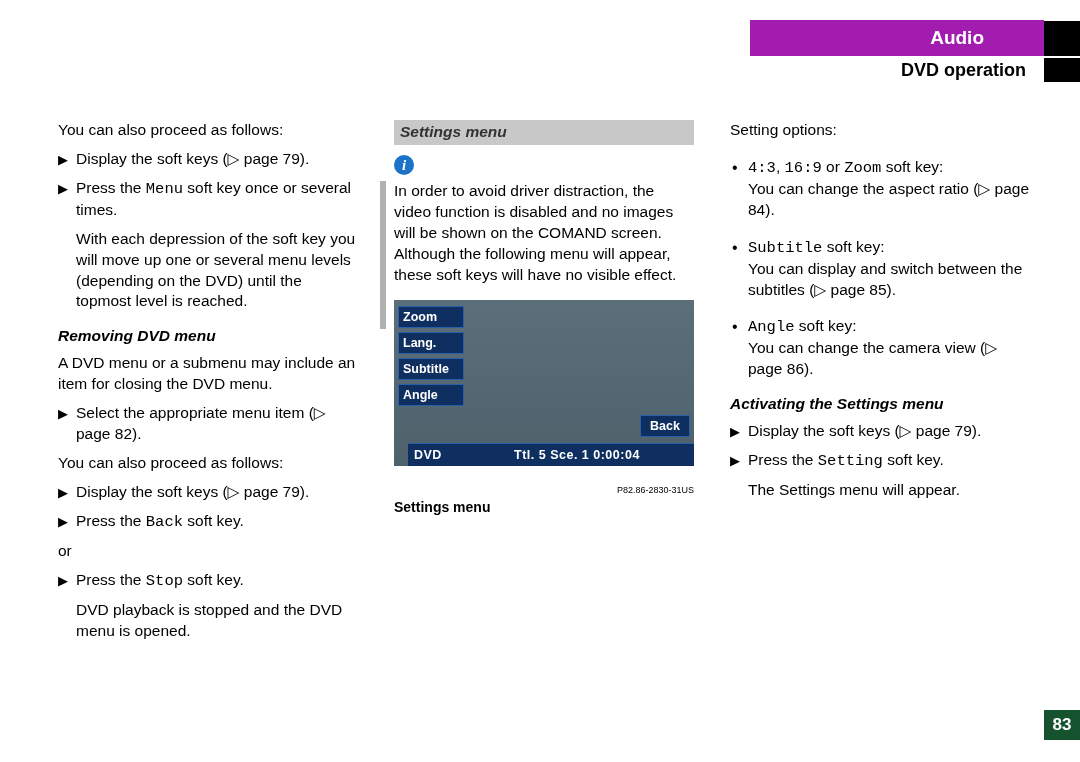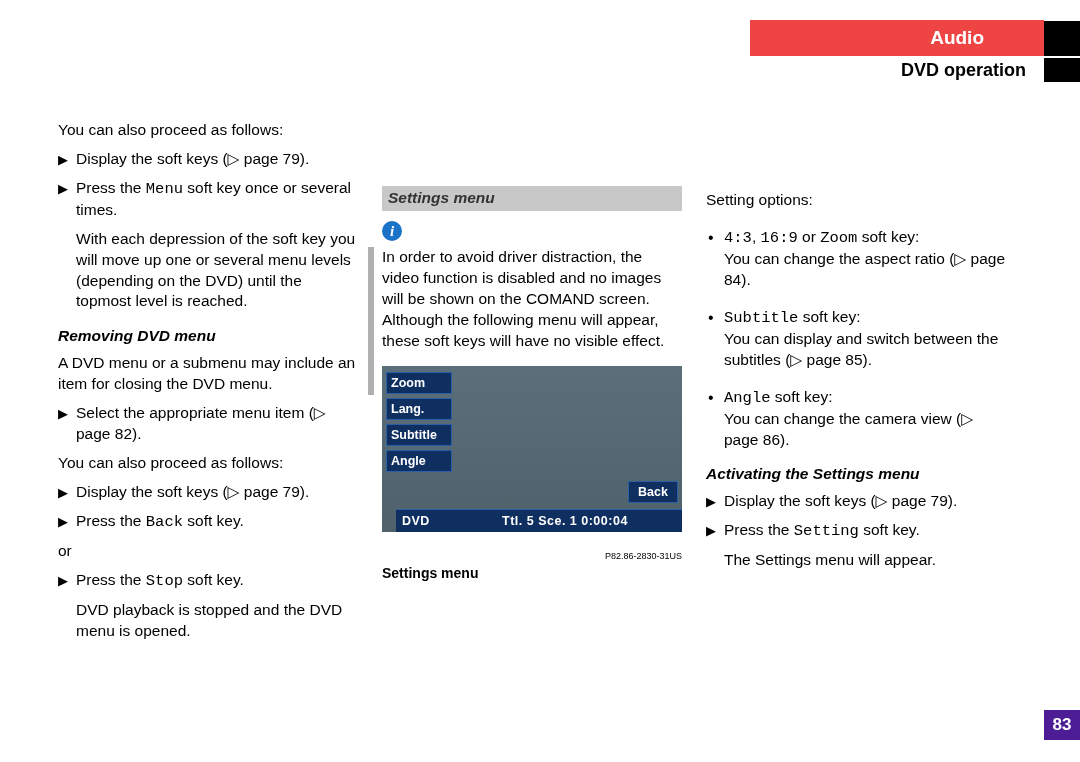--- a/index.html
+++ b/index.html
@@ -20,21 +20,21 @@
     overflow: hidden;
   }
   .chapter-bar {
     position: absolute;
     top: 20px;
     right: 0;
     display: flex;
     align-items: center;
   }
   .chapter-title {
-    background: #ef4444;
+    background: #a21caf;
     color: #ffffff;
     font-weight: bold;
     font-size: 19px;
     padding: 7px 60px 7px 180px;
   }
   .chapter-block {
     width: 36px;
     height: 35px;
     background: #000000;
   }
@@ -55,22 +55,21 @@
     width: 36px;
     height: 24px;
     background: #000000;
   }
   .content {
     position: absolute;
     top: 120px;
     left: 58px;
     width: 980px;
     display: flex;
-    gap: 24px;
-    align-items: center;
+    gap: 36px;
   }
   .col {
     width: 300px;
     font-size: 15.5px;
     line-height: 1.35;
   }
   .col p { margin: 0 0 8px 0; }
   .step {
     position: relative;
     padding-left: 18px;
@@ -206,21 +205,21 @@
     font-weight: bold;
     font-size: 14px;
     margin-top: 2px;
   }
   .page-num {
     position: absolute;
     right: 0;
     bottom: 22px;
     width: 36px;
     height: 30px;
-    background: #4c1d95;
+    background: #14532d;
     color: #fff;
     font-weight: bold;
     font-size: 17px;
     text-align: center;
     line-height: 30px;
   }
 </style>
 </head>
 <body>
 

